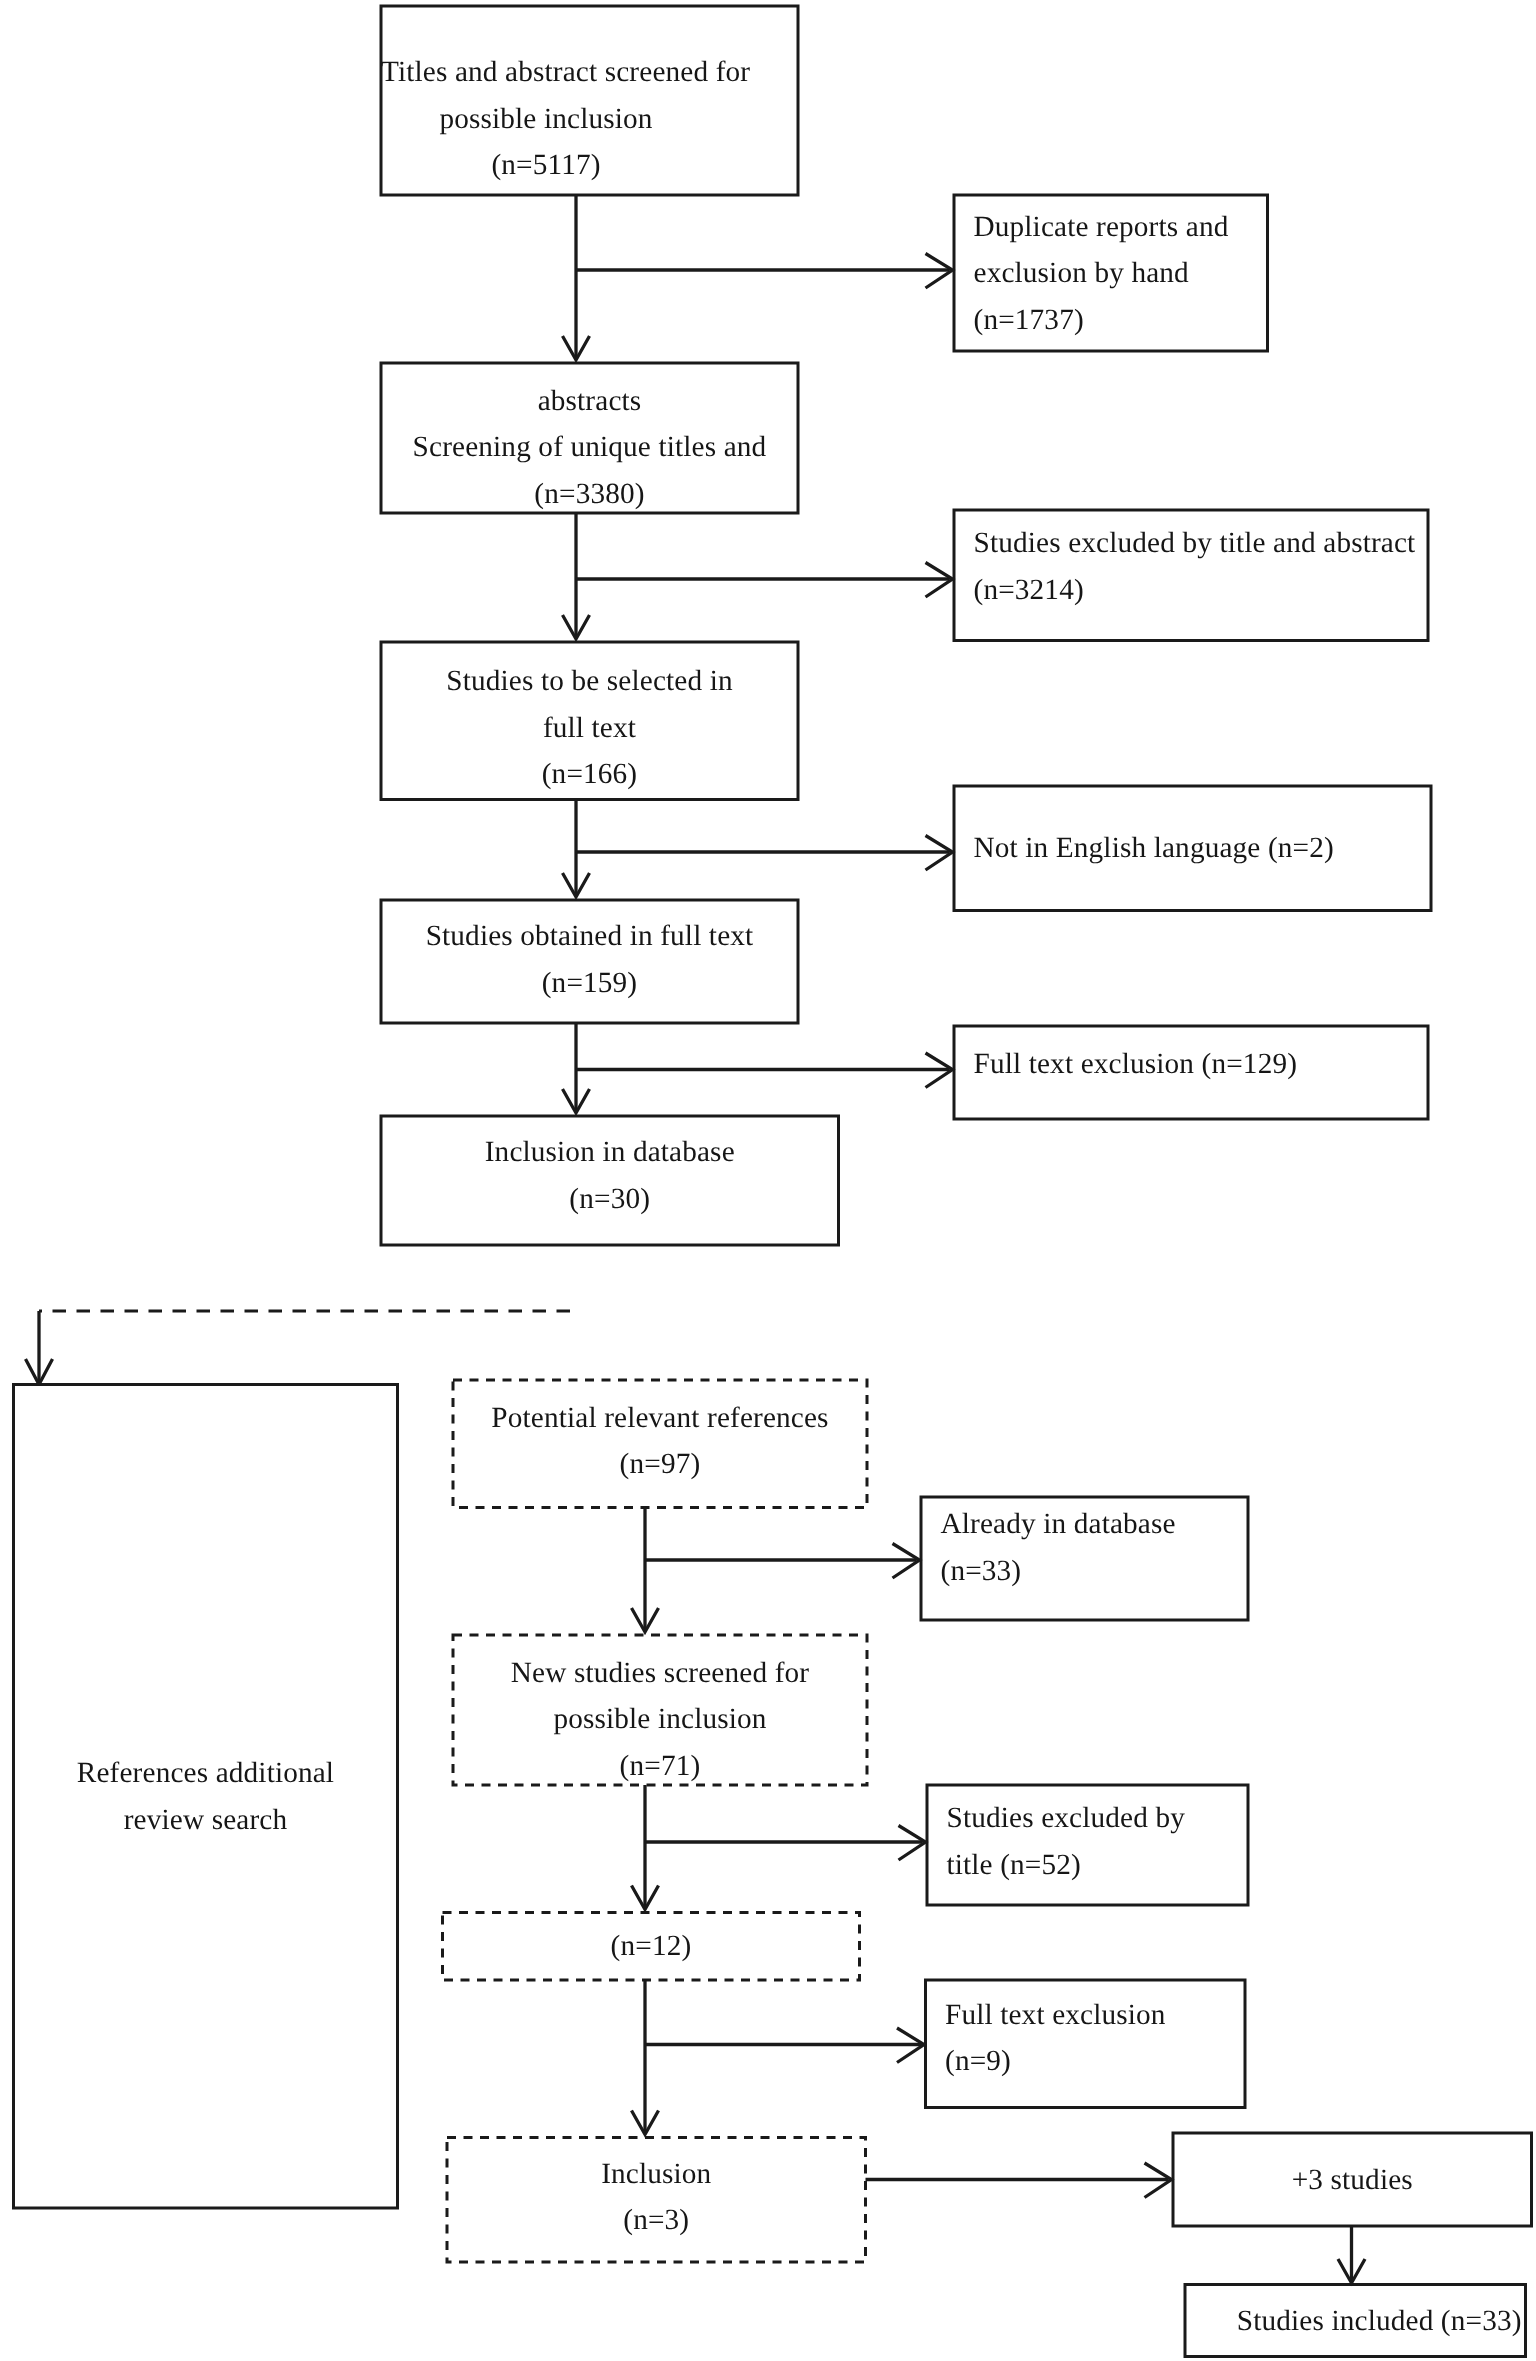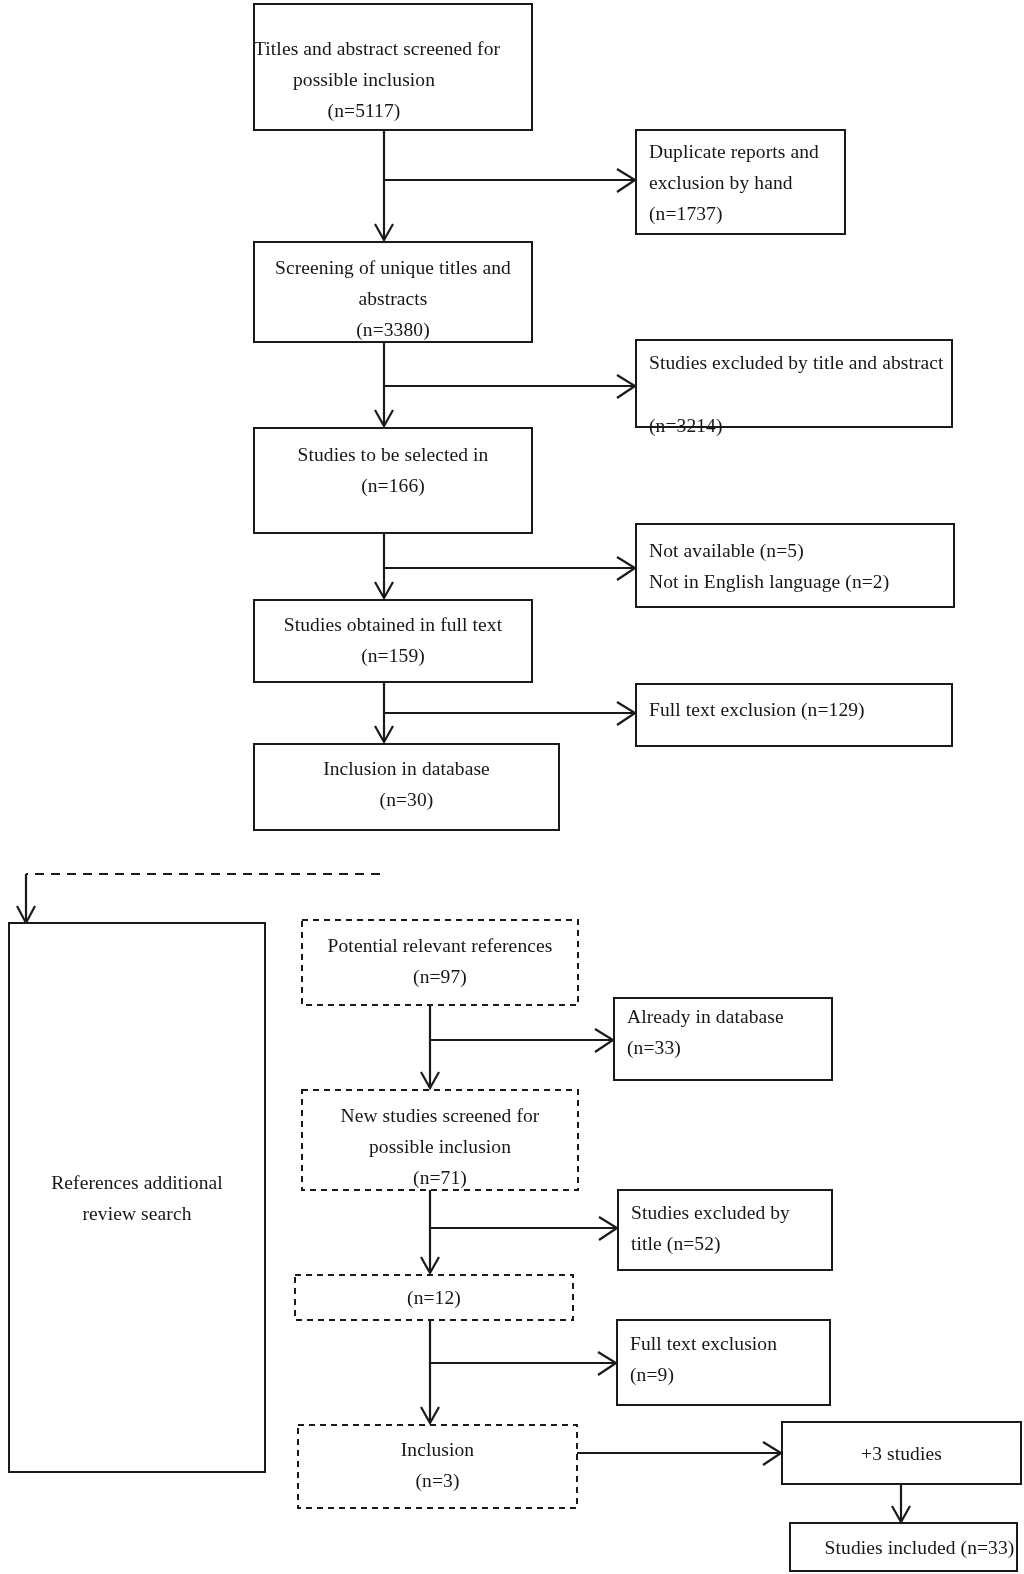--- a/index.html
+++ b/index.html
@@ -152,37 +152,37 @@
     <span class="tline">(n=5117)</span>
   </div>
 
   <div class="node-text txt-mid ta-left" style="left:636px; top:130px; width:209px; height:104px; padding-left:13px;">
     <span class="tline">Duplicate reports and</span>
     <span class="tline">exclusion by hand</span>
     <span class="tline">(n=1737)</span>
   </div>
 
   <div class="node-text txt-top ta-center" style="left:254px; top:242px; width:278px; height:100px; padding-top:10px;">
+    <span class="tline">abstracts</span>
     <span class="tline">Screening of unique titles and</span>
-    <span class="tline">abstracts</span>
     <span class="tline">(n=3380)</span>
   </div>
 
-  <div class="node-text txt-top ta-left" style="left:636px; top:340px; width:316px; height:87px; padding-left:13px; padding-top:7px;gap:32px;">
+  <div class="node-text txt-top ta-left" style="left:636px; top:340px; width:316px; height:87px; padding-left:13px; padding-top:7px;">
     <span class="tline">Studies excluded by title and abstract</span>
     <span class="tline">(n=3214)</span>
   </div>
 
   <div class="node-text txt-top ta-center" style="left:254px; top:428px; width:278px; height:105px; padding-top:11px;">
     <span class="tline">Studies to be selected in</span>
+    <span class="tline">full text</span>
     <span class="tline">(n=166)</span>
   </div>
 
   <div class="node-text txt-mid ta-left" style="left:636px; top:524px; width:318px; height:83px; padding-left:13px;">
-    <span class="tline">Not available (n=5)</span>
     <span class="tline">Not in English language (n=2)</span>
   </div>
 
   <div class="node-text txt-top ta-center" style="left:254px; top:600px; width:278px; height:82px; padding-top:9px;">
     <span class="tline">Studies obtained in full text</span>
     <span class="tline">(n=159)</span>
   </div>
 
   <div class="node-text txt-top ta-left" style="left:636px; top:684px; width:316px; height:62px; padding-left:13px; padding-top:10px;">
     <span class="tline">Full text exclusion (n=129)</span>

